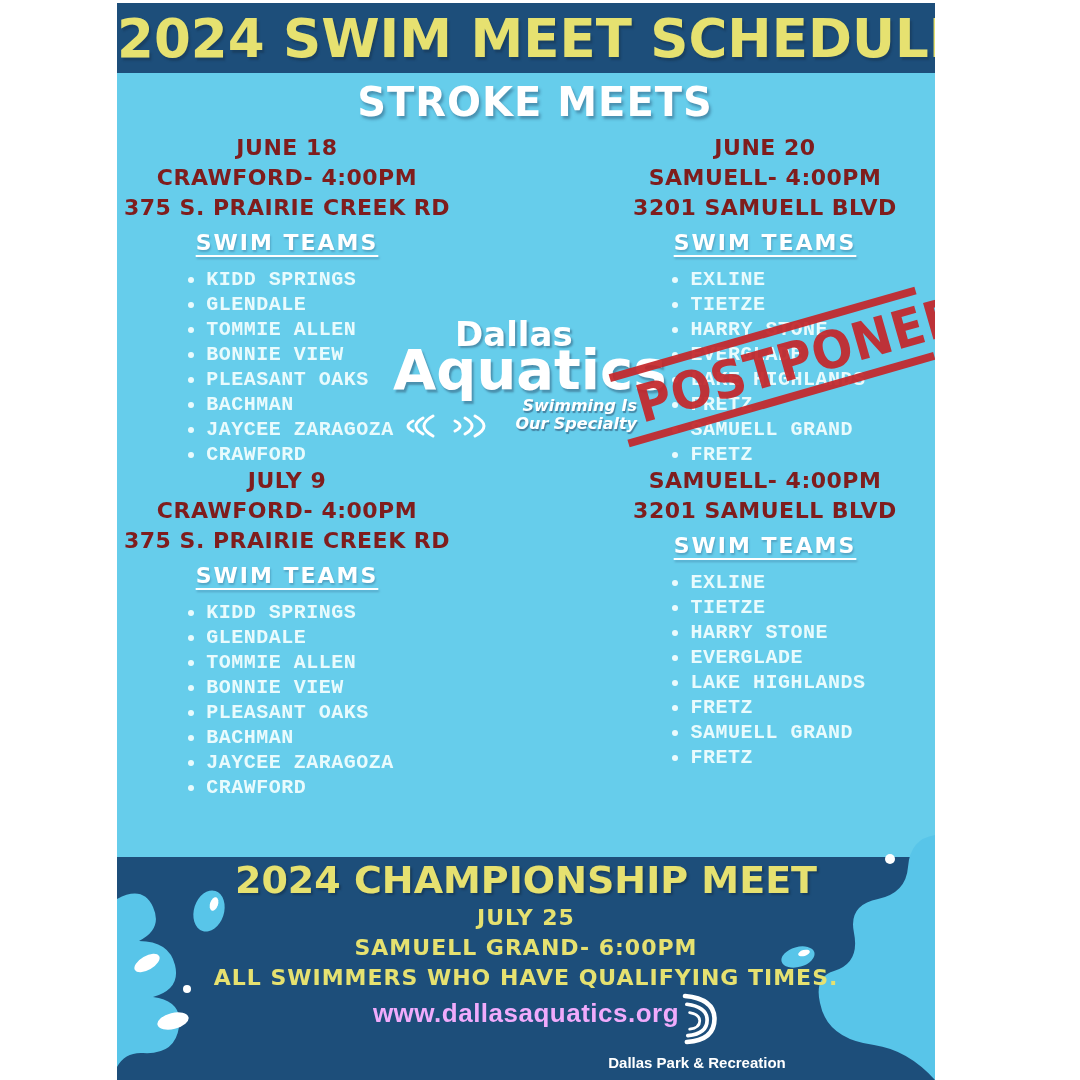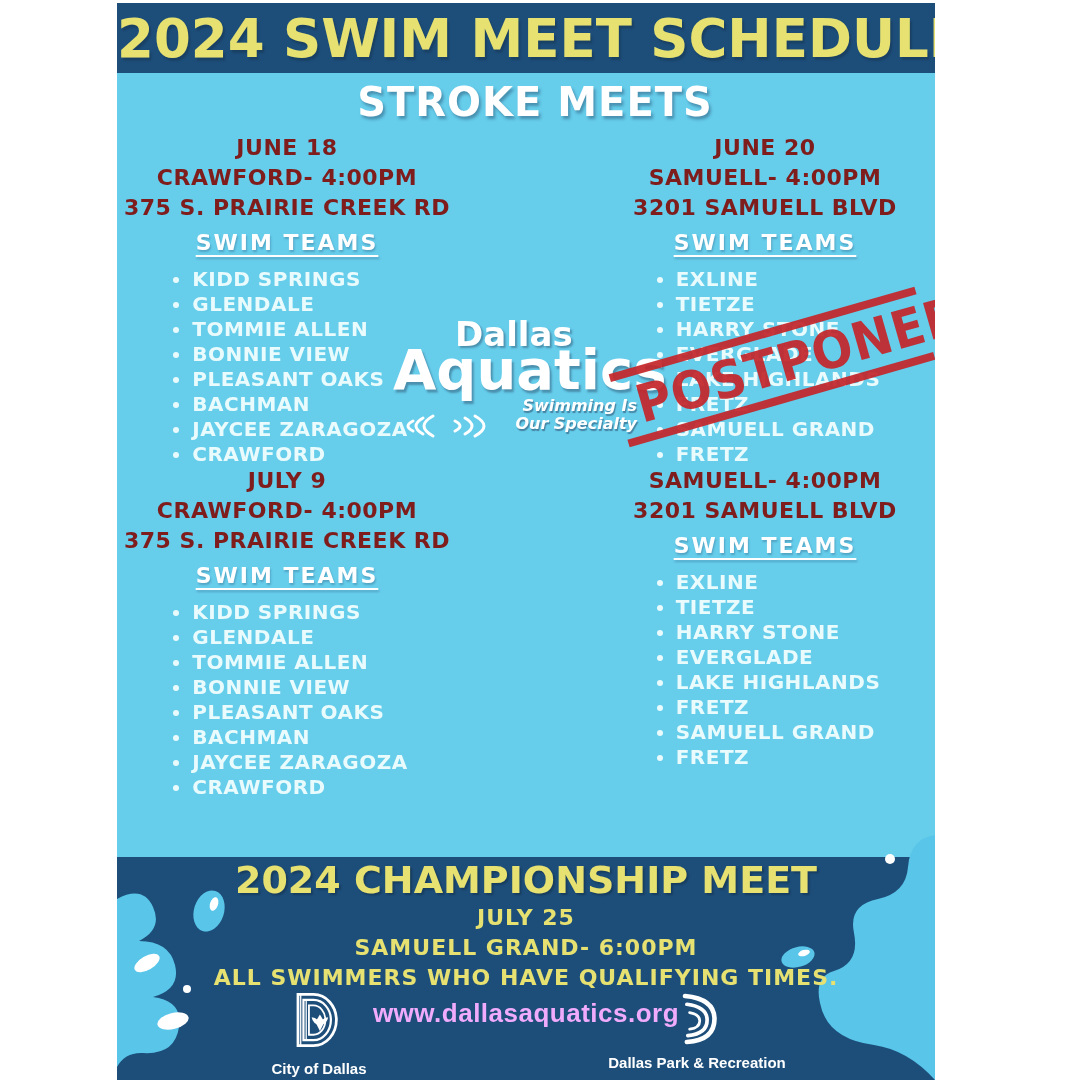--- a/index.html
+++ b/index.html
@@ -18,21 +18,21 @@
         font-size:40px;font-weight:800;letter-spacing:1px;
         text-shadow:2px 3px 3px rgba(35,70,105,.45);padding-left:18px;}
   .cols{display:grid;grid-template-columns:340px 1fr 340px;}
   .col{text-align:center;}
   .meet-info{margin-top:8px;color:#7f1d1d;font-weight:700;font-size:22px;line-height:30px;letter-spacing:.5px;}
   .teams-label{margin-top:7px;color:#ffffff;font-weight:800;font-size:22px;letter-spacing:2px;
         text-decoration:underline;text-decoration-thickness:2px;text-underline-offset:5px;
         text-shadow:1px 2px 2px rgba(35,70,105,.3);}
   ul.team-list{margin:12px auto 0;padding-left:1.3em;width:fit-content;text-align:left;
         color:#e9fbfd;font-weight:700;font-size:20px;list-style:disc;}
-  ul.team-list li{line-height:25px;letter-spacing:.5px;}
+  ul.team-list li{line-height:25px;letter-spacing:.5px;font-family:Liberation Mono, monospace;}
   
   .aquatics-logo{position:absolute;left:276px;top:246px;width:250px;color:#fff;}
   .aq-top{font-size:34px;font-weight:700;margin-left:62px;line-height:30px;
           text-shadow:2px 2px 2px rgba(40,70,100,.45);}
   .aq-bottom{font-size:56px;font-weight:800;line-height:50px;margin-top:-4px;
           text-shadow:2px 3px 2px rgba(40,70,100,.45);}
   .aq-tagline{font-style:italic;font-weight:700;font-size:16px;line-height:18px;
           text-align:right;margin-top:2px;margin-right:6px;
           text-shadow:1px 2px 1px rgba(40,70,100,.55);}
   .aq-ripples{position:absolute;left:6px;bottom:-6px;}
@@ -226,35 +226,20 @@
     </svg>
 
     <div class="champ-inner">
       <div class="champ-heading">2024 CHAMPIONSHIP MEET</div>
       <div class="champ-line">JULY 25</div>
       <div class="champ-line">SAMUELL GRAND- 6:00PM</div>
       <div class="champ-line">ALL SWIMMERS WHO HAVE QUALIFYING TIMES.</div>
       <div class="champ-site">www.dallasaquatics.org</div>
     </div>
 
-    <div class="logo-block city-logo-block">
-      <svg width="60" height="64" viewBox="0 0 64 70">
-        <g fill="none" stroke="#ffffff">
-          <path d="M9 6 h17 a25 28 0 0 1 0 56 h-17 z" stroke-width="3"></path>
-          <path d="M15 12 h11 a19 22 0 0 1 0 44 h-11 z" stroke-width="2.4"></path>
-          <path d="M21 18 h5 a13 16 0 0 1 0 32 h-5 z" stroke-width="2"></path>
-          <line x1="12" y1="6" x2="12" y2="62" stroke-width="1.4"></line>
-          <line x1="18" y1="12" x2="18" y2="56" stroke-width="1.4"></line>
-        </g>
-        <path d="M33 28 l5 8 -5 10 -5 -10 z" fill="#ffffff"></path>
-        <path d="M33 40 q-8 -2 -9 -9 q8 1 9 9 z" fill="#ffffff"></path>
-        <path d="M33 40 q8 -2 9 -9 q-8 1 -9 9 z" fill="#ffffff"></path>
-      </svg>
-      <div class="logo-label">City of Dallas</div>
-    </div>
 
     <div class="logo-block parks-logo-block">
       <svg width="46" height="56" viewBox="0 0 50 60">
         <g fill="none" stroke="#ffffff" stroke-linecap="round">
           <path d="M12 5 q32 3 32 25 q0 23 -30 25" stroke-width="5"></path>
           <path d="M14 14 q22 3 22 17 q0 15 -21 17" stroke-width="4"></path>
           <path d="M17 23 q11 2 11 9 q0 8 -11 9" stroke-width="3"></path>
         </g>
       </svg>
       <div class="logo-label">Dallas Park &amp; Recreation</div>

